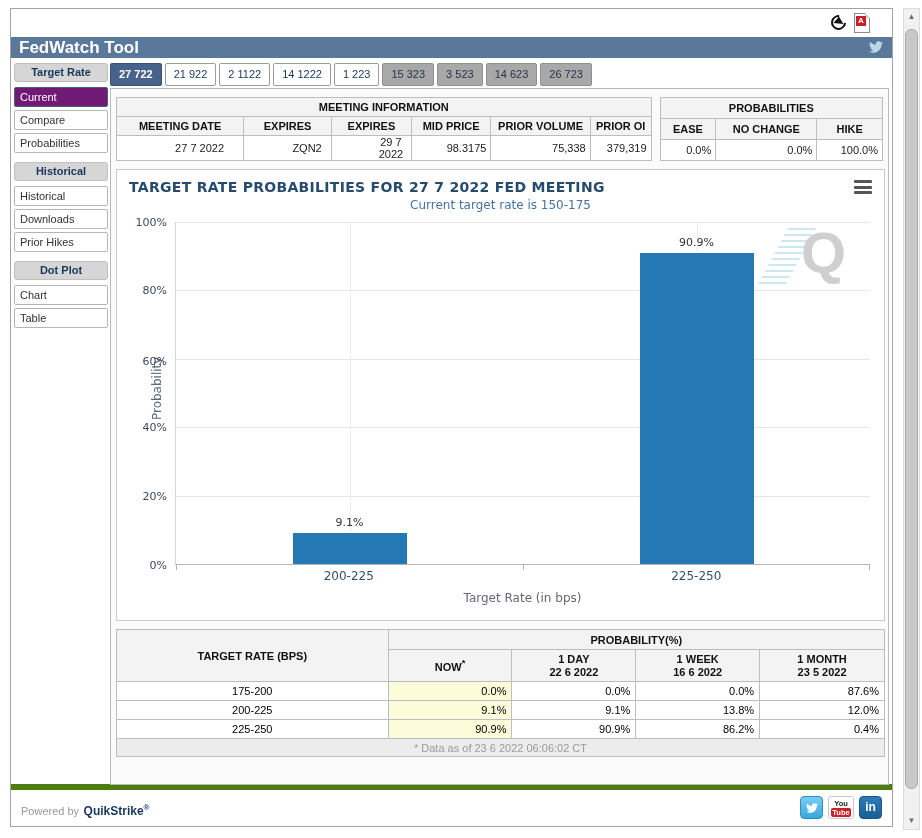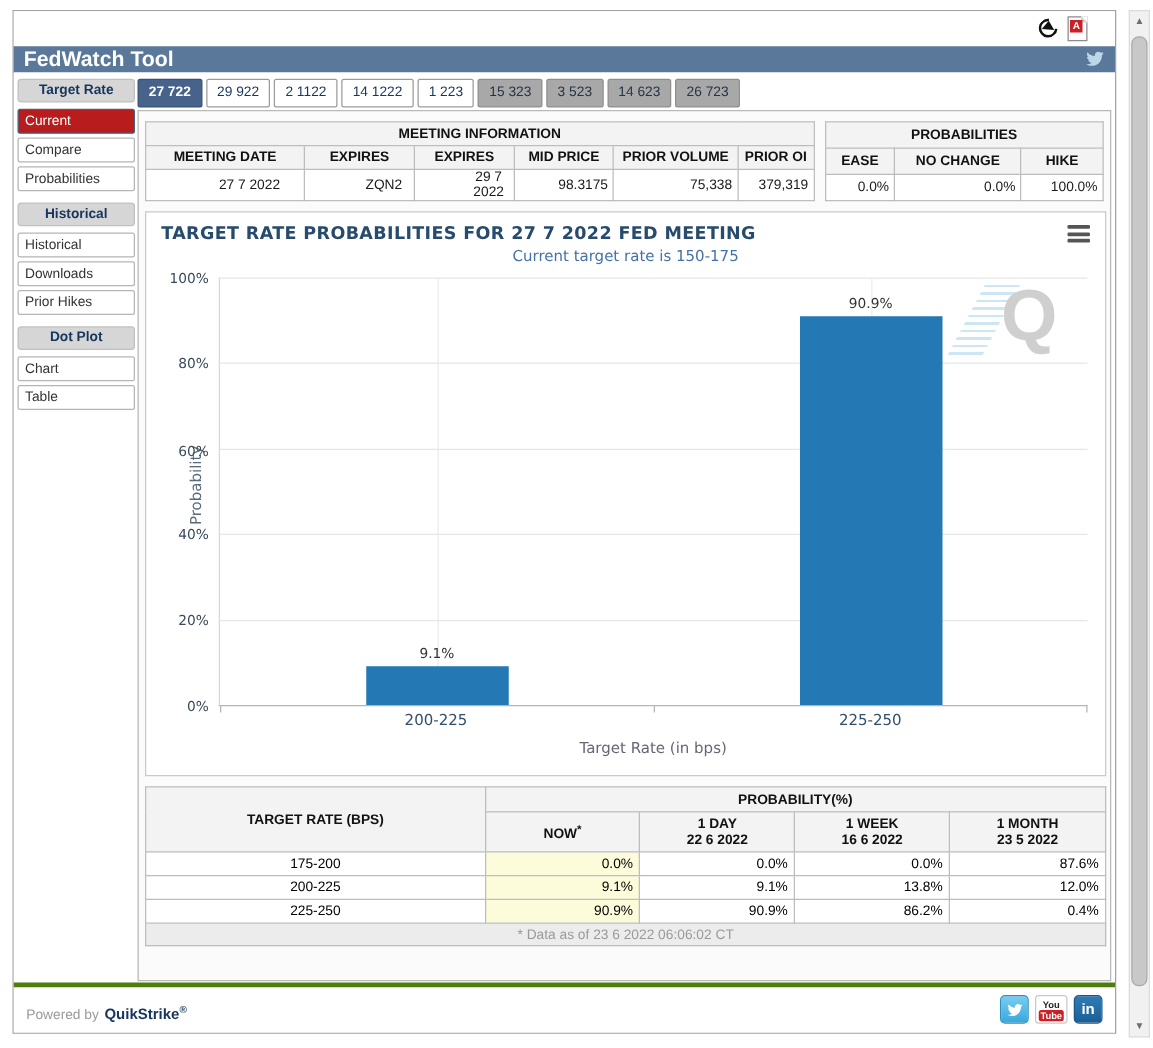--- a/index.html
+++ b/index.html
@@ -12,28 +12,28 @@
   .refresh-icon::after { content:""; position:absolute; right:-4px; top:-3px; border:5px solid transparent; border-left:7px solid #111; transform:rotate(-45deg); }
   .pdf-icon { position:absolute; right:22px; top:4px; width:16px; height:20px; background:#fdfdfd; border:1px solid #8b8b8b; cursor:pointer; }
   .pdf-icon .fold { position:absolute; right:-1px; top:-1px; width:0; height:0; border-top:5px solid #fff; border-left:5px solid #cfcfcf; }
   .pdf-icon .red { position:absolute; left:1px; top:2px; width:10px; height:10px; background:#cc2027; color:#fff; font-size:8px; font-weight:bold; line-height:10px; text-align:center; }
 
   
   .headerbar { height:21px; background:#5a7899; color:#fff; font-size:17px; font-weight:bold; line-height:21px; padding-left:8px; position:relative; flex:none; }
   .headerbar svg { position:absolute; right:8px; top:3px; }
 
   
-  .content { flex:1; position:relative; border-bottom:4px solid #4d7c0f; background:#fff; }
+  .content { flex:1; position:relative; border-bottom:6px solid #4d7c0f; background:#fff; }
 
   
   .sidebar { position:absolute; left:3px; top:5px; width:94px; }
   .side-header { background:#d6d6d6; border:1px solid #c0c0c0; border-radius:3px; color:#17365d; font-size:11px; font-weight:bold; text-align:center; height:19px; line-height:17px; margin:9px 0 5px 0; }
   .side-header:first-child { margin-top:0; }
   .side-item { background:#fff; border:1px solid #b5b5b5; border-radius:2px; color:#333; font-size:11px; height:20px; line-height:18px; padding-left:5px; margin-bottom:3px; cursor:pointer; }
-  .side-item.selected { background:#b91c1c; border-color:#46607e; color:#fff; }
+  .side-item.selected { background:#701a75; border-color:#46607e; color:#fff; }
 
   
   .main { position:absolute; left:99px; top:5px; width:779px; }
   .tabs { display:flex; gap:3px; height:23px; }
   .tab { font-size:11px; padding:0 8px; line-height:21px; border:1px solid #9c9c9c; border-radius:2px; color:#17365d; cursor:pointer; white-space:nowrap; }
   .tab.selected { background:#47628b; border-color:#3a5275; color:#fff; font-weight:bold; }
   .tab.past { background:#fff; }
   .tab.future { background:#a8a8a8; border-color:#8f8f8f; color:#243447; }
 
   
@@ -131,21 +131,21 @@
       <div class="side-item">Downloads</div>
       <div class="side-item">Prior Hikes</div>
       <div class="side-header">Dot Plot</div>
       <div class="side-item">Chart</div>
       <div class="side-item">Table</div>
     </div>
 
     <div class="main">
       <div class="tabs">
         <div class="tab selected">27 722</div>
-        <div class="tab past">29 922</div>
+        <div class="tab past">21 922</div>
         <div class="tab past">2 1122</div>
         <div class="tab past">14 1222</div>
         <div class="tab past">1 223</div>
         <div class="tab future">15 323</div>
         <div class="tab future">3 523</div>
         <div class="tab future">14 623</div>
         <div class="tab future">26 723</div>
       </div>
 
       <div class="panel">

